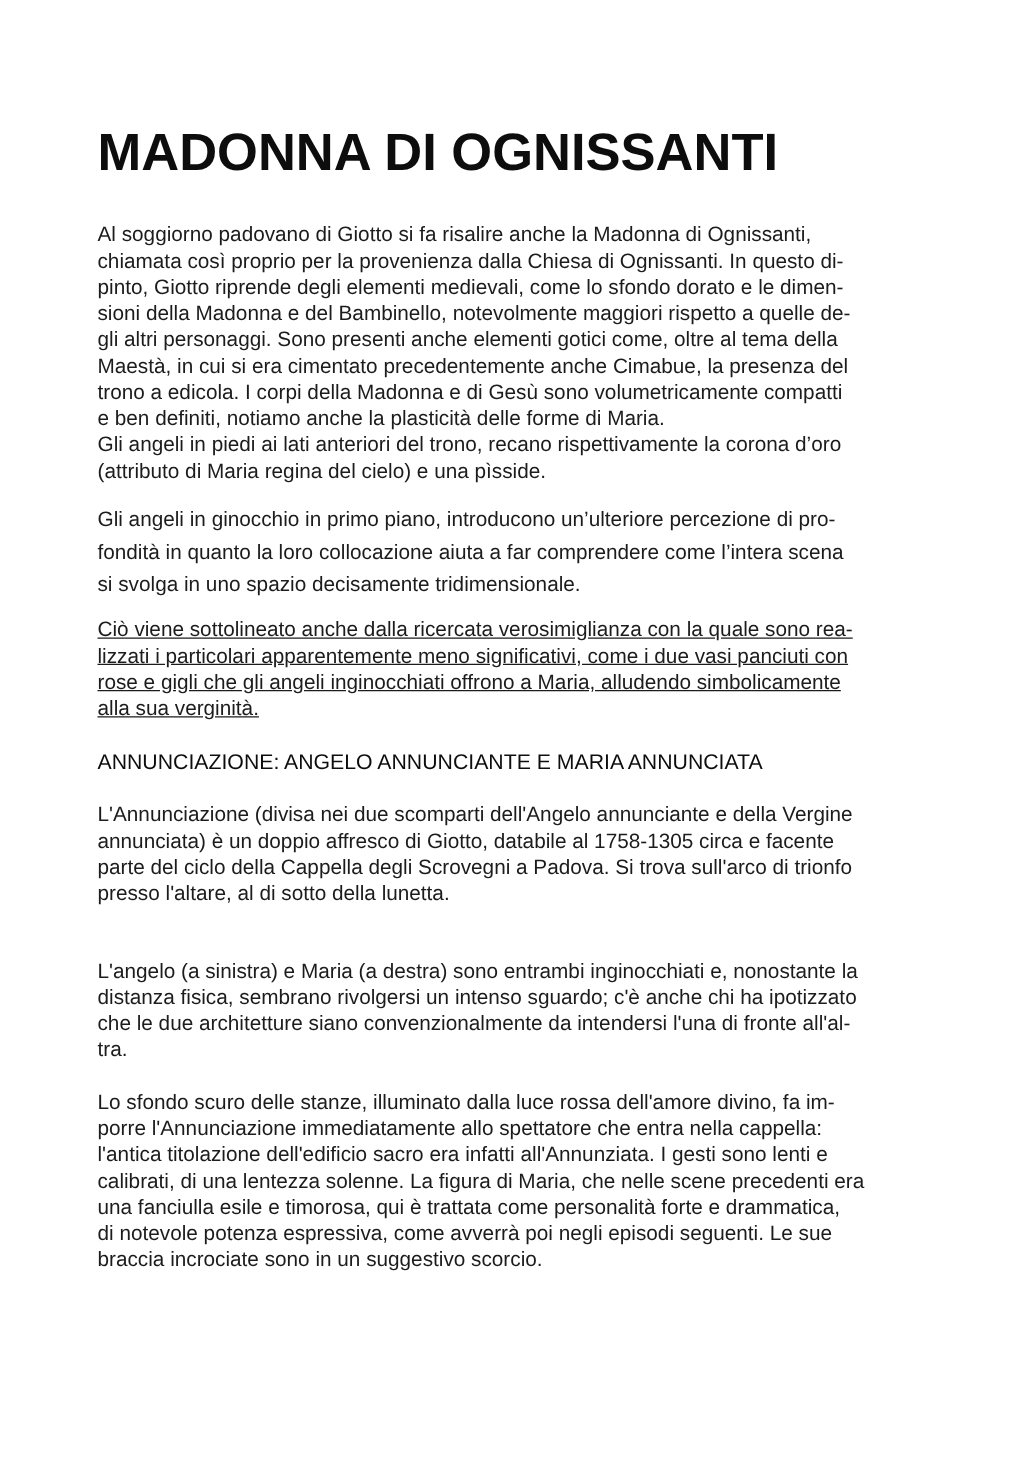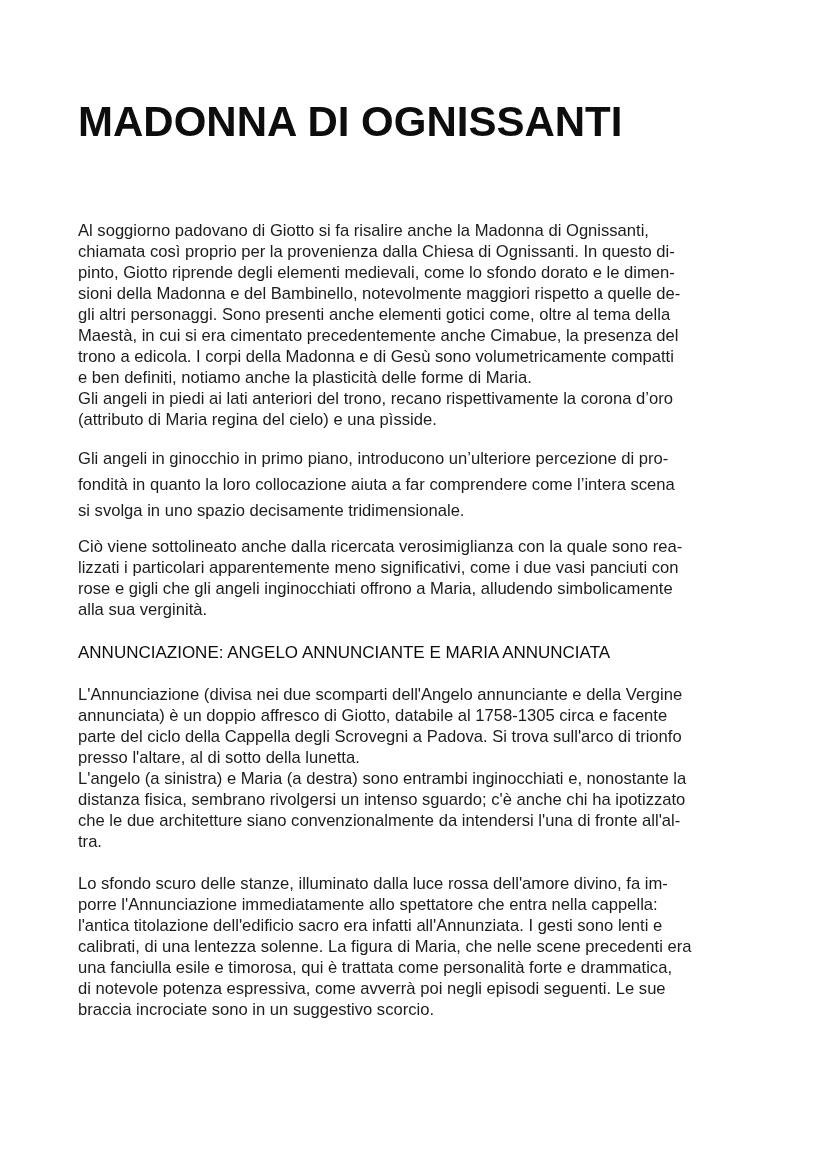--- a/index.html
+++ b/index.html
@@ -36,34 +36,34 @@
     margin: 0;
     font-size: 16.6px;
     line-height: 21px;
     white-space: pre-line;
     color: #1c1c1c;
     max-width: 690px;
   }
   .para.loose {
     line-height: 26px;
   }
-  .p-intro        { margin-top: 76px; }
+  .p-intro        { margin-top: 33px; }
   .p-angeli-gin   { margin-top: 16px; }
-  .p-cio-viene    { margin-top: 12px; }
+  .p-cio-viene    { margin-top: 12px; text-decoration: underline; }
   .section-heading {
     margin: 0;
     margin-top: 22px;
     font-size: 17px;
     line-height: 21px;
     font-weight: 400;
     color: #0d0d0d;
     white-space: nowrap;
   }
   .p-annunc       { margin-top: 21px; }
-  .p-angelo-maria { }
+  .p-angelo-maria { margin-top: 41px; }
   .p-sfondo       { margin-top: 21px; }
 </style>
 </head>
 <body>
 
 <div class="page">
 
   <h1 class="doc-title">MADONNA DI OGNISSANTI</h1>
 
   <p class="para p-intro">Al soggiorno padovano di Giotto si fa risalire anche la Madonna di Ognissanti,

